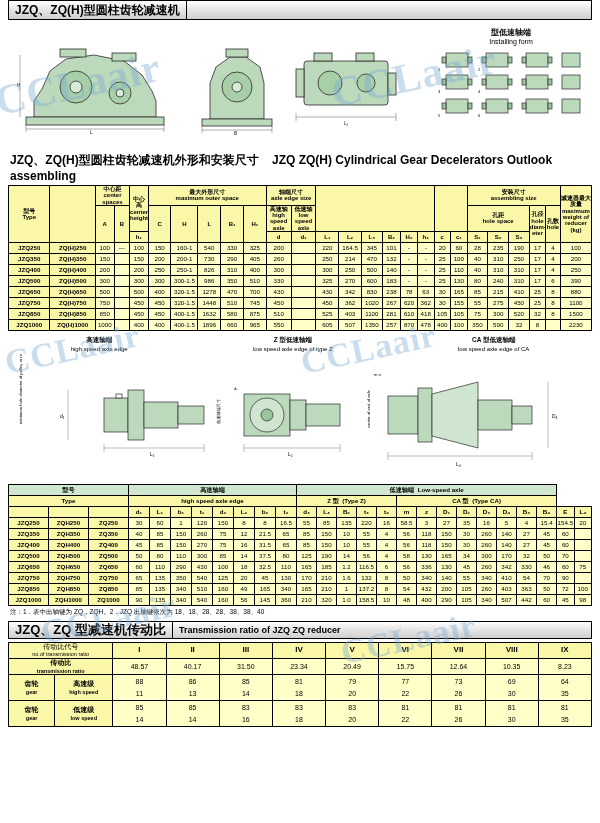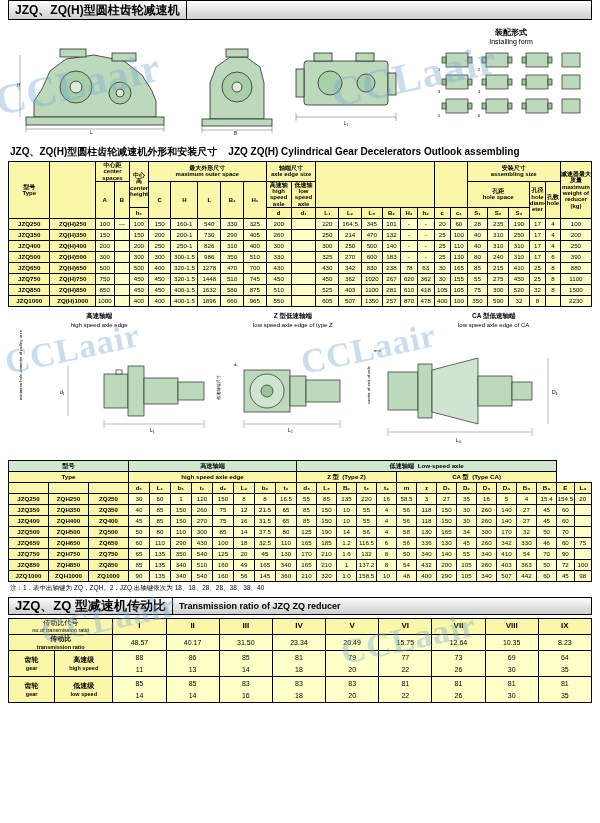--- a/index.html
+++ b/index.html
@@ -28,21 +28,21 @@
   .titlebar .cn {
     font-size: 12px; font-weight: bold; padding: 0 6px;
     white-space: nowrap;
   }
   .titlebar .sep { width: 1px; background: #000; height: 100%; }
   .titlebar .en {
     font-size: 10px; font-weight: bold; padding: 0 6px; white-space: nowrap;
   }
 
   .sectionhead {
-    font-size: 10px; font-weight: bold; margin: 4px 0 2px 2px;
+    font-size: 12px; font-weight: bold; margin: 11px 0 2px 2px;
   }
   .sectionhead .en { font-weight: bold; }
 
   
   .drawings {
     position: relative;
     height: 118px;
     margin-top: 2px;
   }
   .dwg-box { position: absolute; }
@@ -173,21 +173,21 @@
         <g stroke="#333" stroke-width="0.4" fill="none">
           <line x1="6" y1="82" x2="106" y2="82"></line>
           <line x1="6" y1="78" x2="6" y2="86"></line>
           <line x1="106" y1="78" x2="106" y2="86"></line>
         </g>
         <text x="54" y="90" font-size="4.5" fill="#000">L₁</text>
       </svg>
     </div>
 
     <div class="install-label" style="top:4px;right:6px;">
-      <div>装配形式</div>
+      <div>型低速轴端</div>
       <div class="sub">Installing form</div>
     </div>
     <div class="dwg-box" style="right:6px;top:26px;width:152px;">
       <svg width="152" height="76" viewBox="0 0 152 76">
         <g fill="#bcd9bc" stroke="#2a2a2a" stroke-width="0.7" font-size="4" font-family="sans-serif">
           <g>
             <rect x="12" y="4" width="22" height="14"></rect>
               <rect x="8" y="8" width="4" height="6" fill="#9cc49c"></rect>
               <rect x="34" y="8" width="4" height="6" fill="#9cc49c"></rect>
             <text x="4" y="22" fill="#000" stroke="none">1</text>

